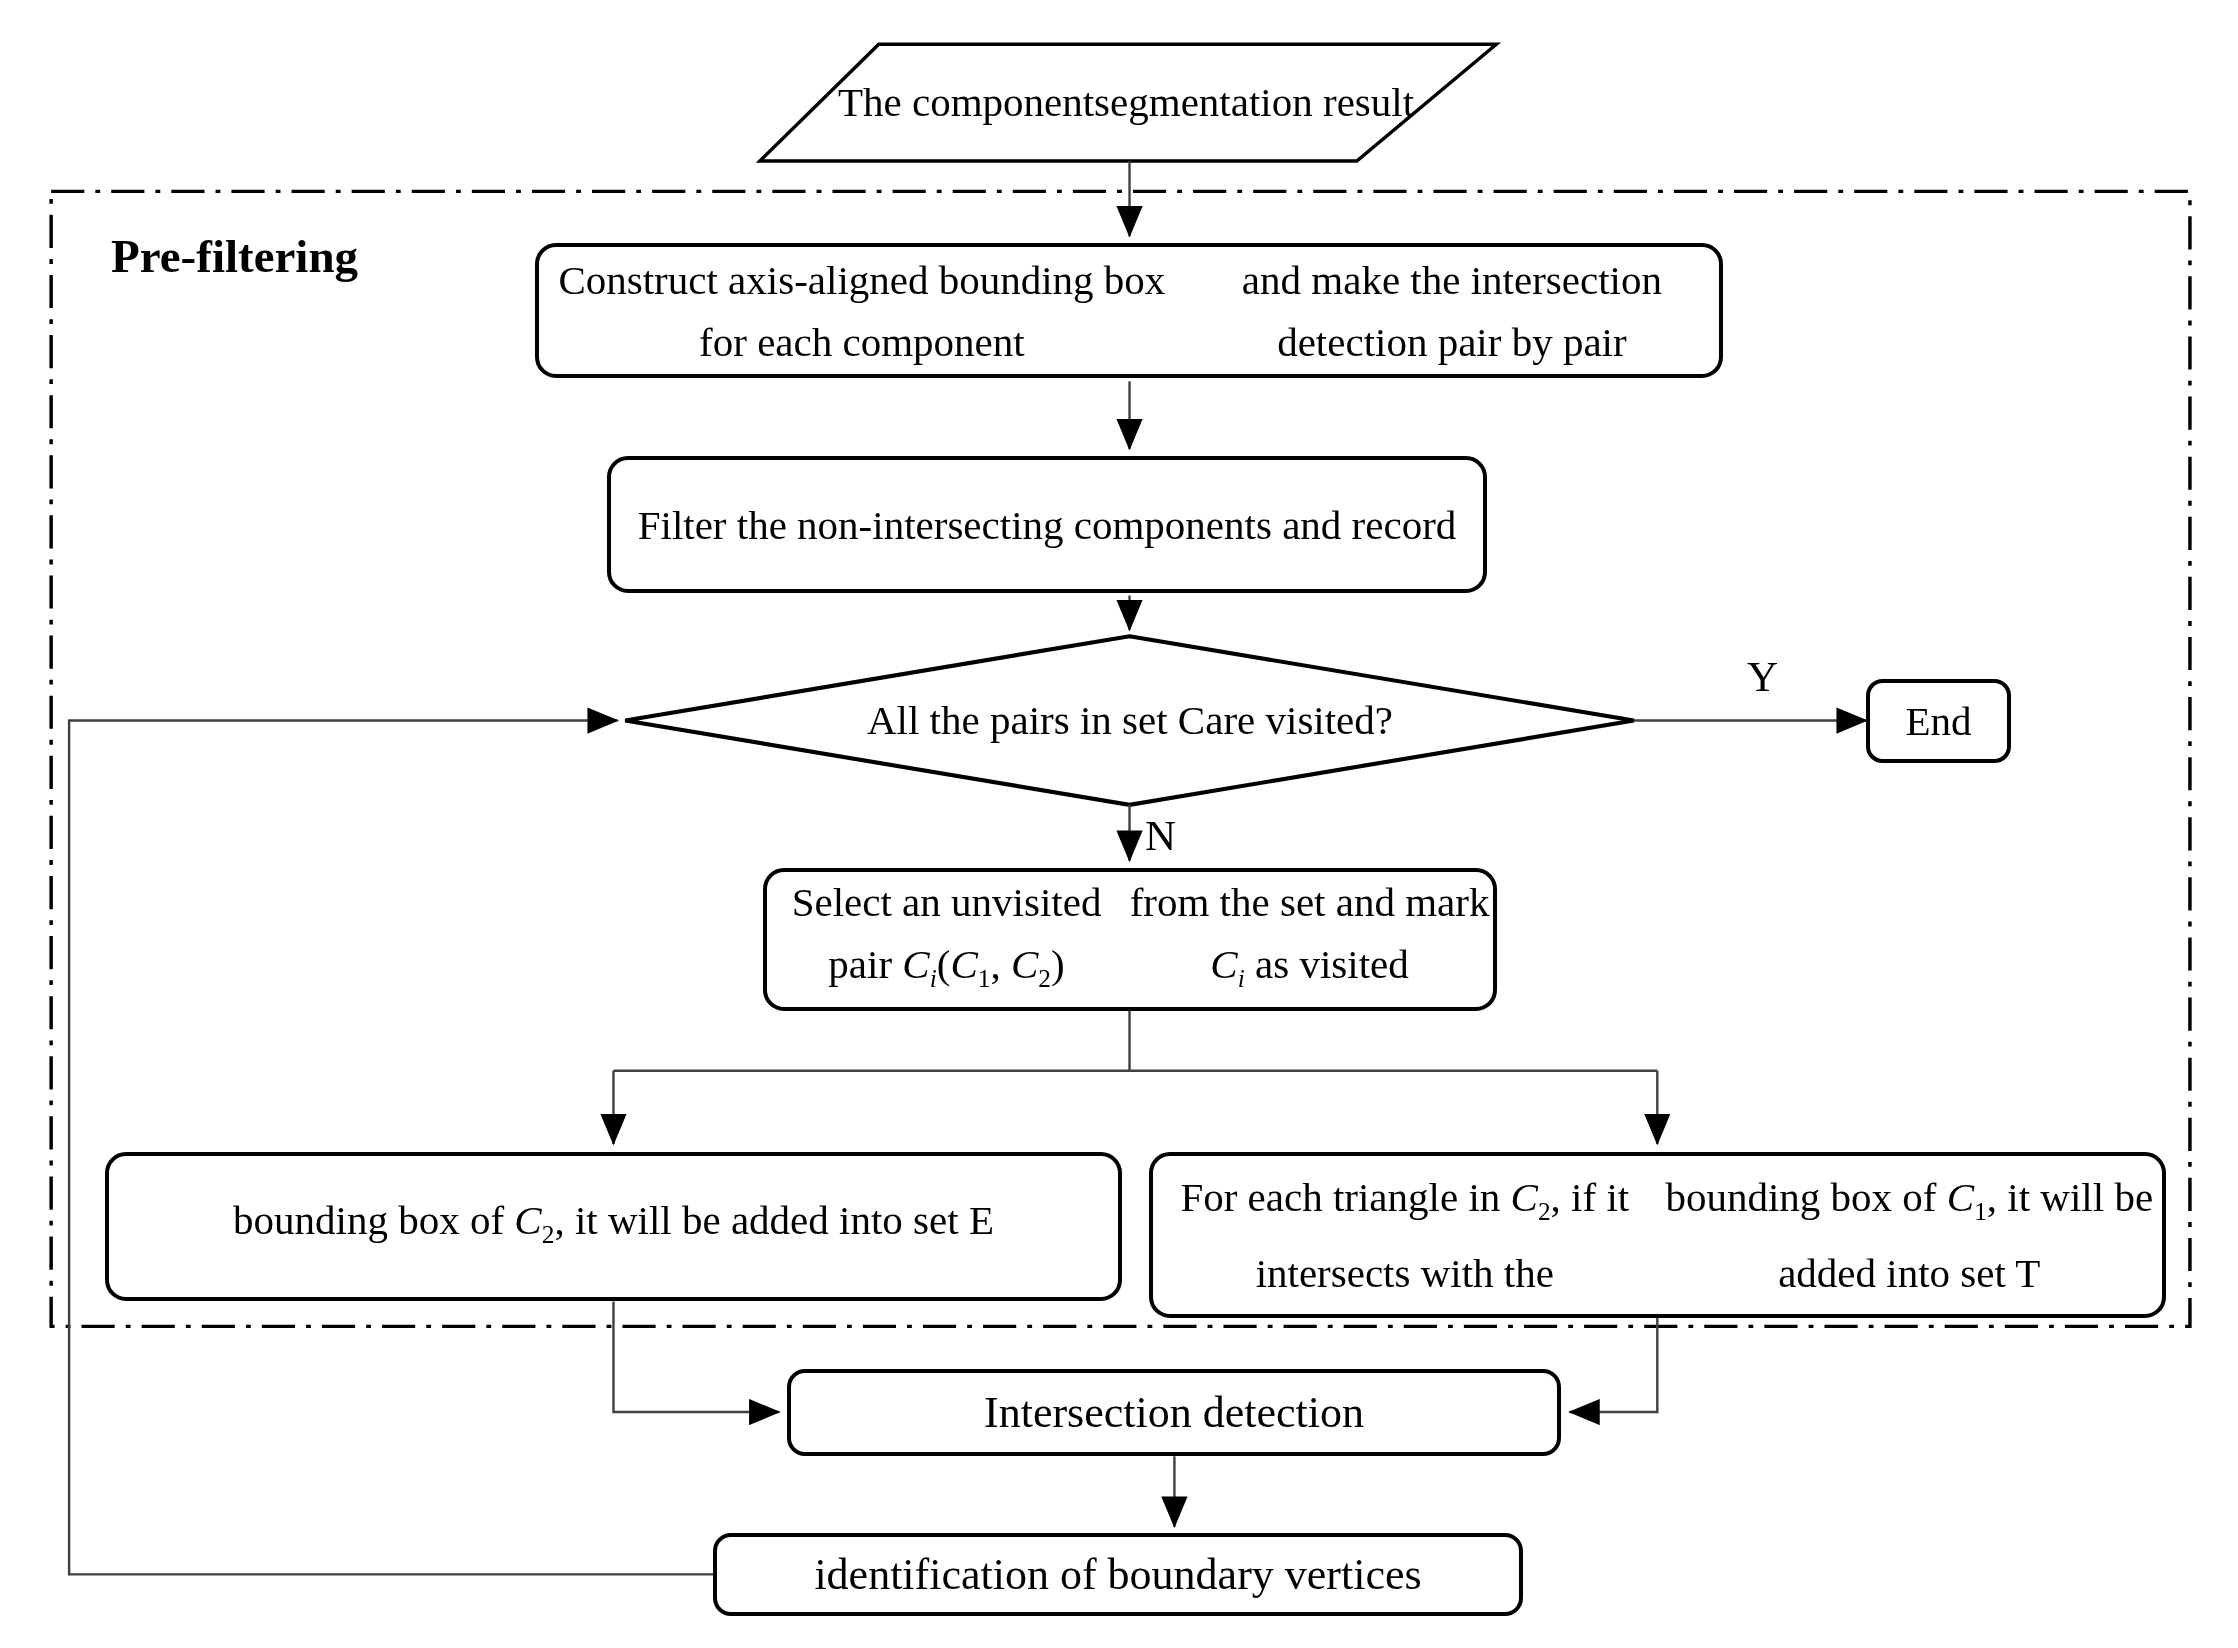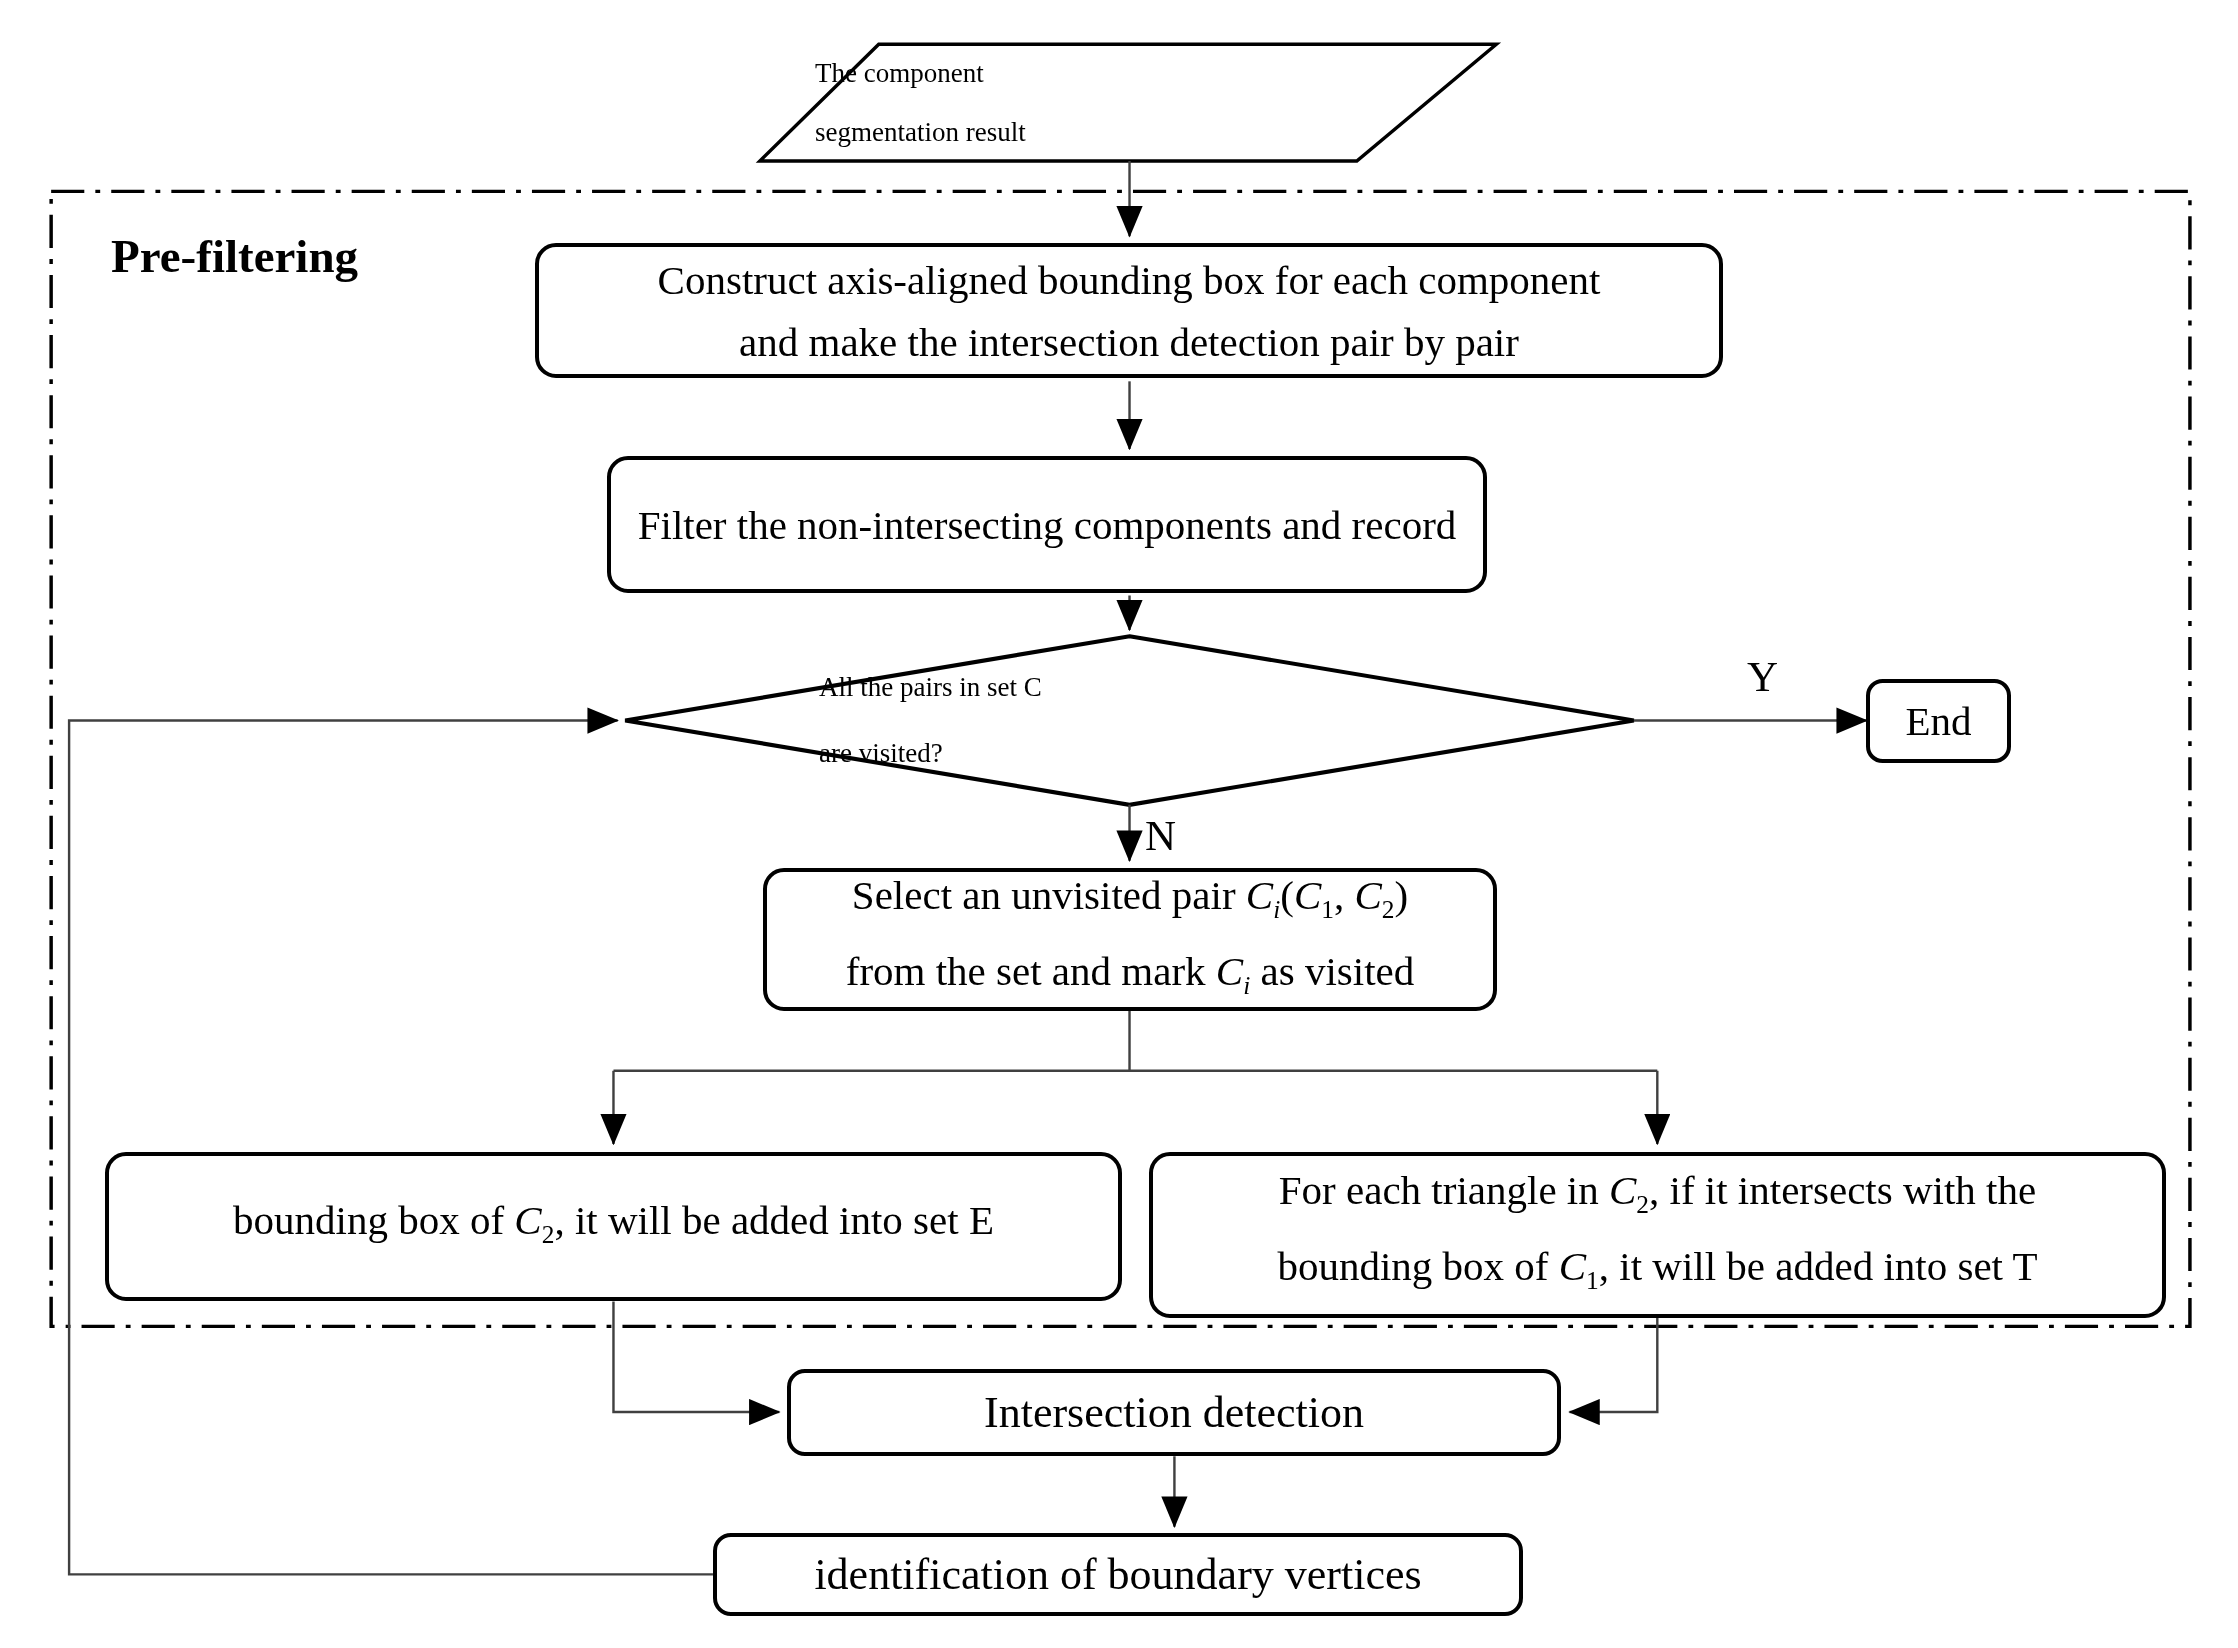--- a/index.html
+++ b/index.html
@@ -11,37 +11,36 @@
     color:#000;
     overflow:hidden;
   }
   #shape-layer{position:absolute;left:0;top:0;width:2239px;height:1649px;}
   .node{
     position:absolute;
     background:#ffffff;
     border:4.1px solid #000;
     border-radius:21px;
     display:flex;
-    flex-direction:column;
+    flex-direction:row;
     align-items:center;
     justify-content:center;
     text-align:center;
     font-size:41px;
     line-height:62px;
     box-sizing:border-box;
   }
   .node.bold{font-weight:normal;font-size:44px;}
   .floating-text{
     position:absolute;
     display:flex;
-    flex-direction:column;
-    align-items:flex-start;
+    align-items:center;
     justify-content:center;
     text-align:center;
-    font-size:27px;
+    font-size:41px;
     line-height:61px;
   }
   .edge-label{
     position:absolute;
     font-size:43px;
     line-height:43px;
   }
   .region-label{
     position:absolute;
     font-size:47px;

